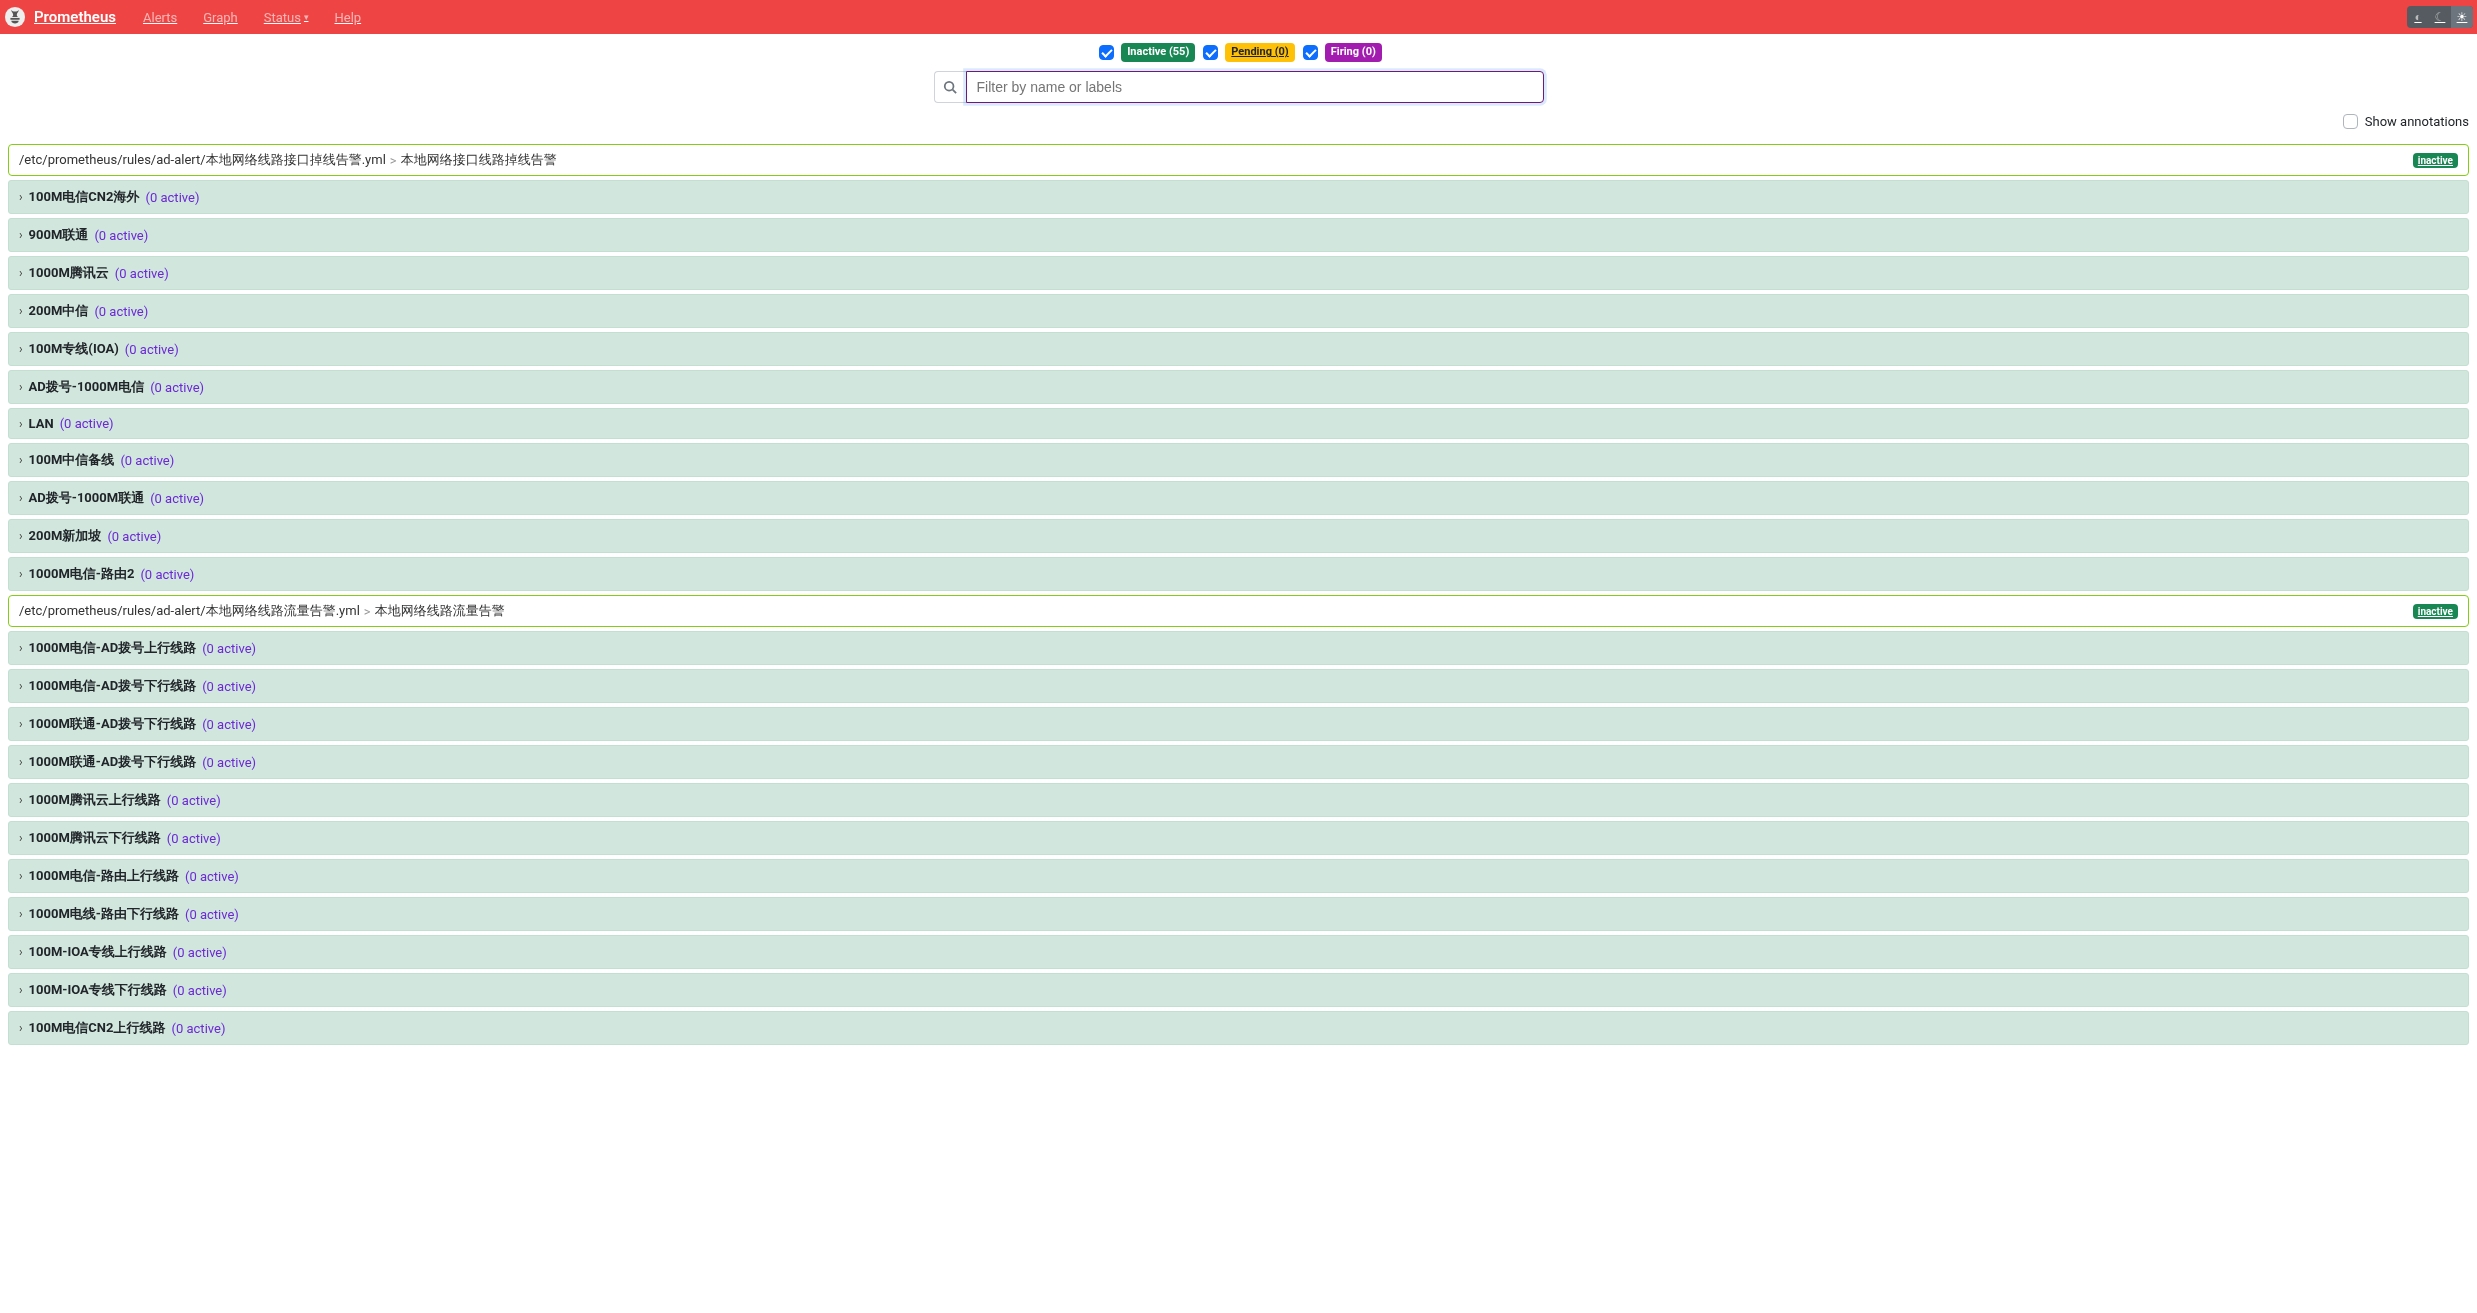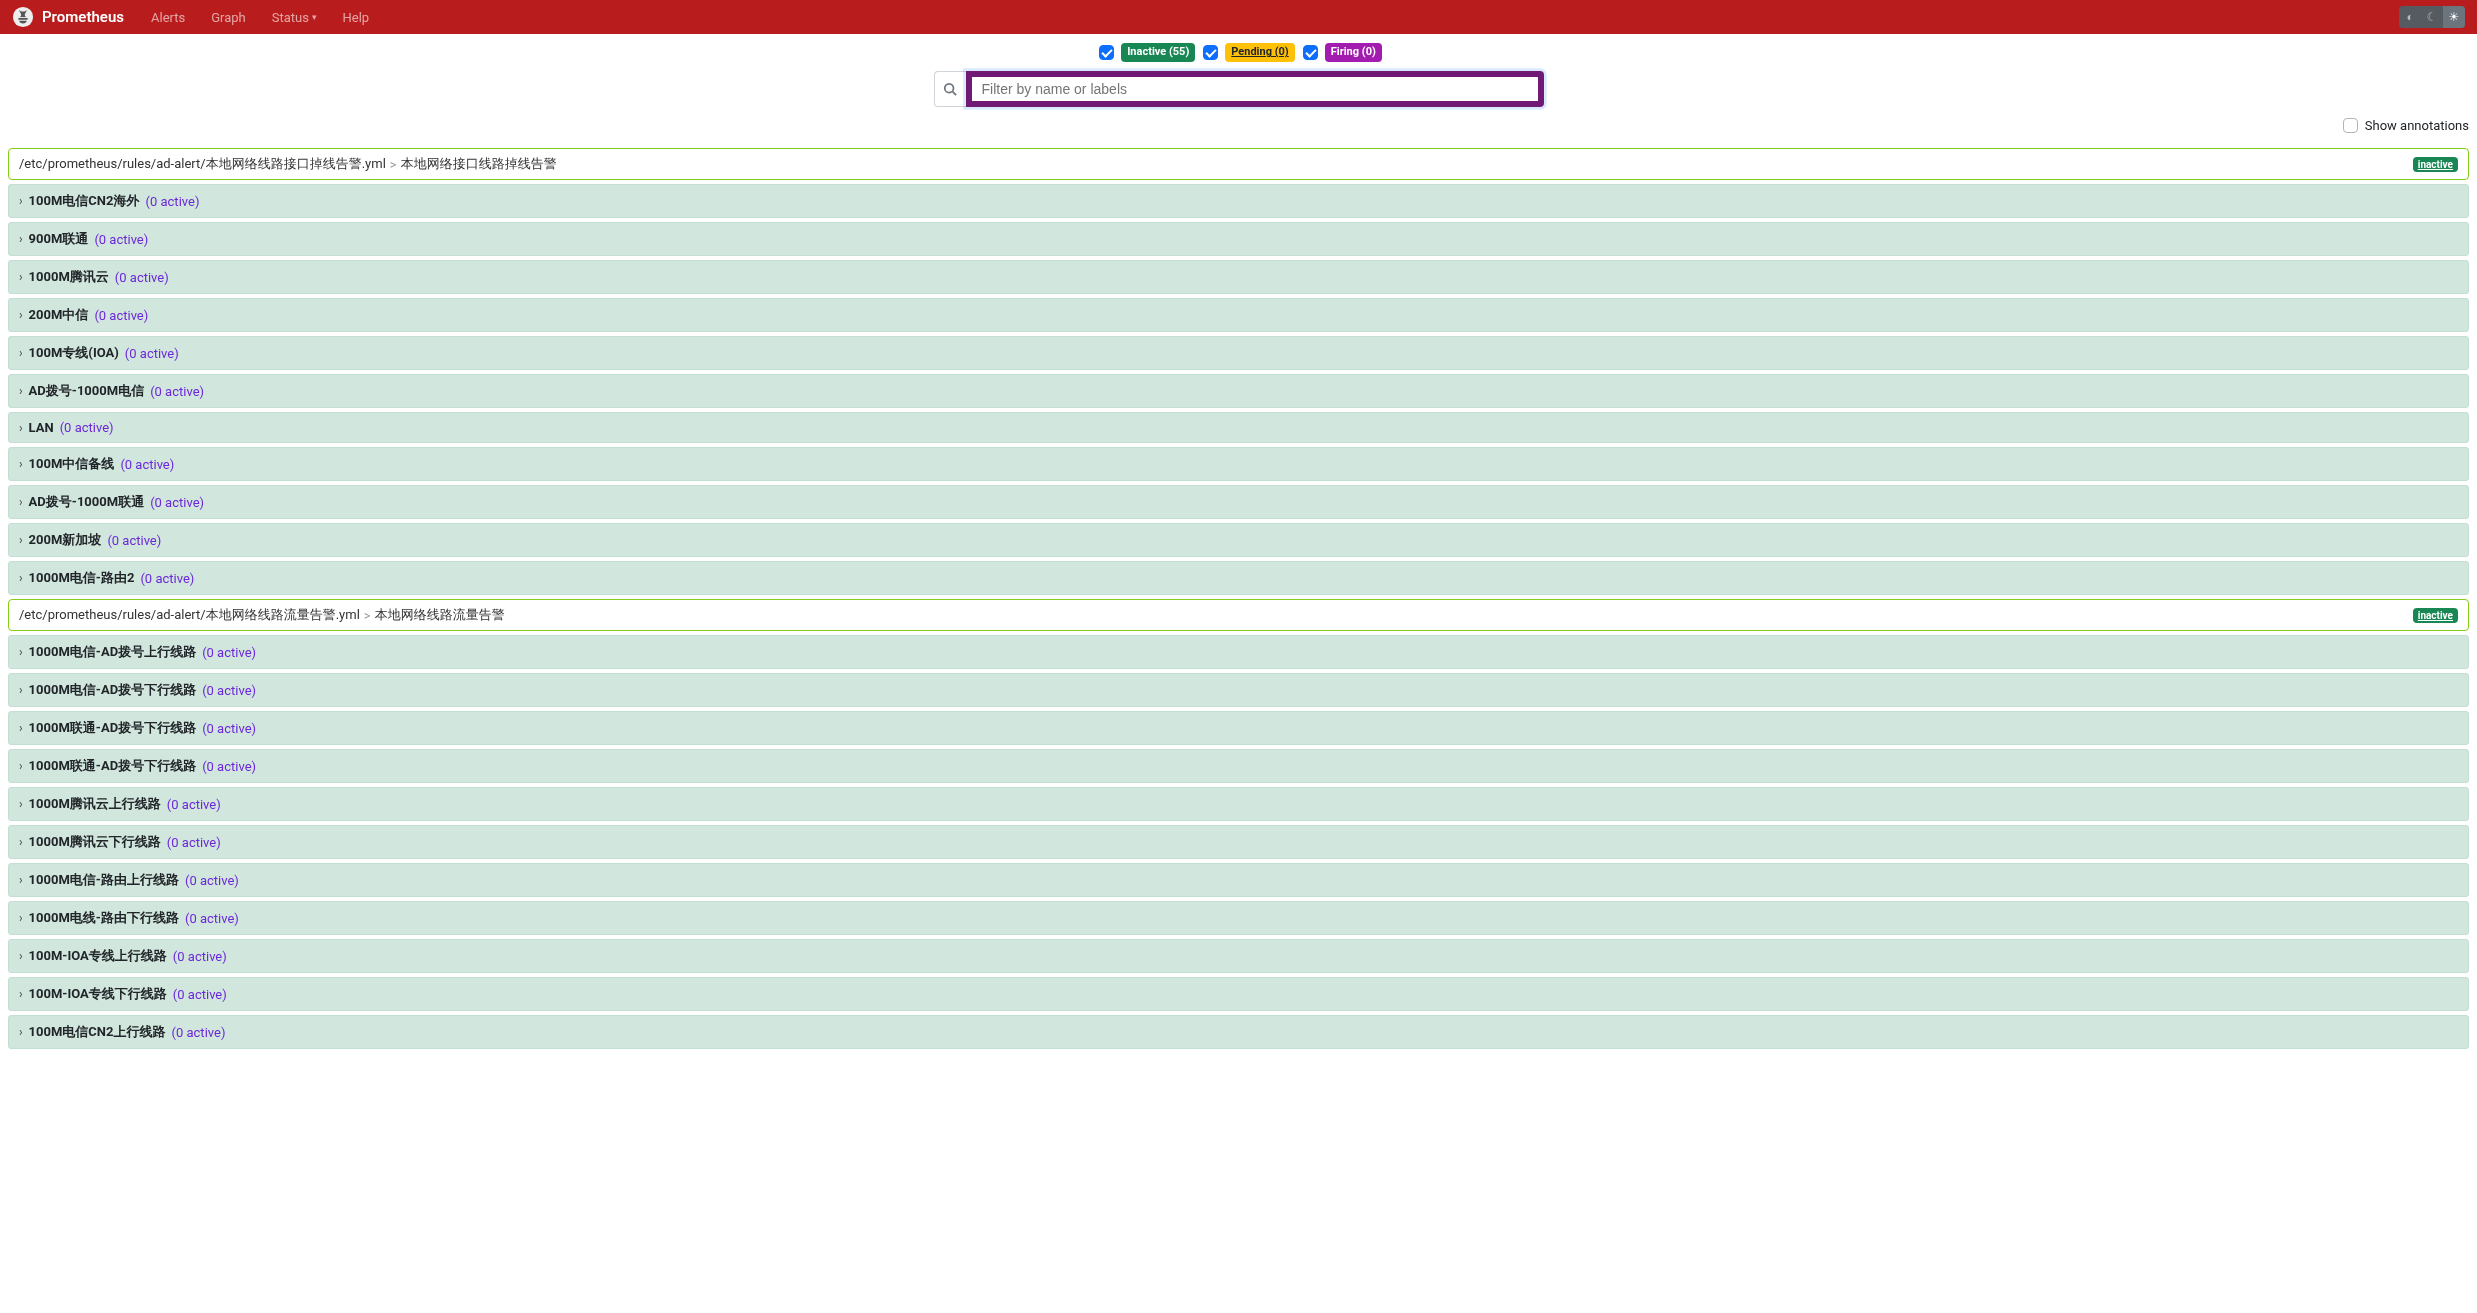--- a/index.html
+++ b/index.html
@@ -5,26 +5,27 @@
   * { box-sizing: border-box; }
   html, body {
     margin: 0; padding: 0;
     font-family: -apple-system, BlinkMacSystemFont, "Segoe UI", Roboto, "Helvetica Neue", Arial, sans-serif;
     font-size: 14px;
     color: #212529;
     background: #fff;
   }
   
   .navbar {
-    background: #b91c1c;
+    background: #ef4444;
     height: 34px;
     display: flex;
     align-items: center;
-    padding: 0 12px;
+    padding: 0 4px;
     color: #fff;
+    text-decoration: underline;
   }
   .navbar-left { display: flex; align-items: center; gap: 8px; }
   .brand-logo {
     width: 22px; height: 22px;
     border-radius: 50%;
     background: #e6522c00;
     display: flex; align-items: center; justify-content: center;
   }
   .brand-logo svg { width: 22px; height: 22px; }
   .brand-text { font-weight: 600; font-size: 15px; color: #fff; margin-right: 10px; }
@@ -105,21 +106,21 @@
     border: 1px solid #ced4da;
     border-right: none;
     border-radius: 4px 0 0 4px;
     background: #fff;
     color: #6c757d;
     cursor: pointer;
   }
   .search-input {
     flex: 1;
     height: 32px;
-    border: 6px solid #701a75;
+    border: 1px solid #701a75;
     border-radius: 0 4px 4px 0;
     padding: 12px 10px;
     font-size: 14px;
     outline: none;
     box-shadow: 0 0 0 0.2rem rgba(13,110,253,.15);
   }
   .annotations-wrap {
     display: flex; align-items: center; gap: 4px;
     margin-left: auto;
     font-size: 13px;

